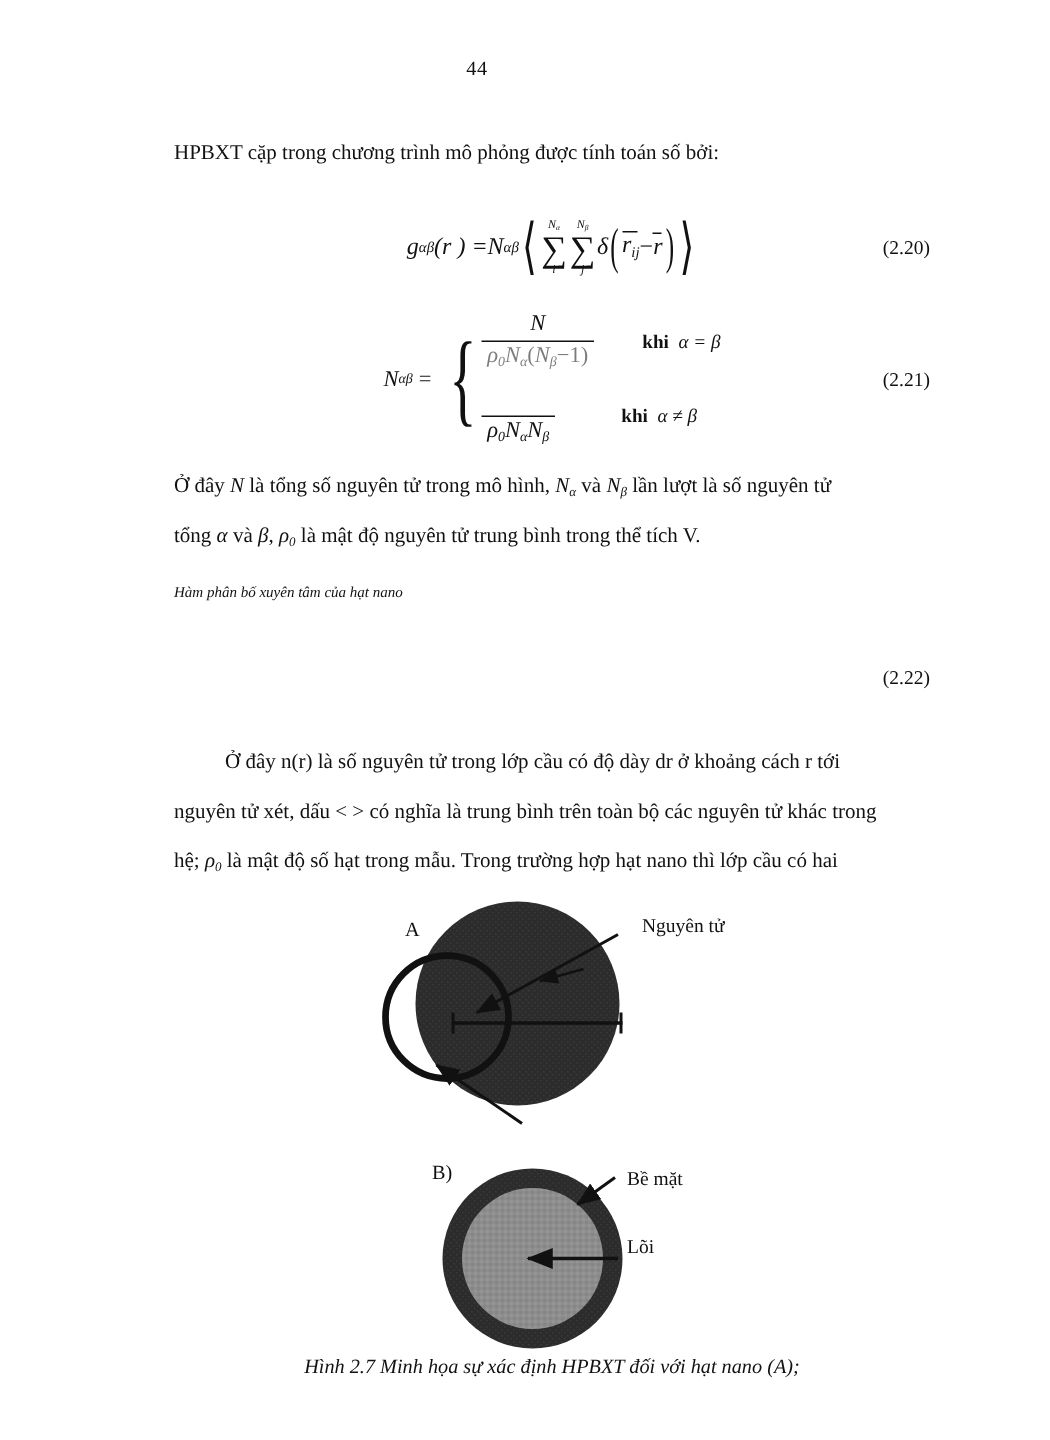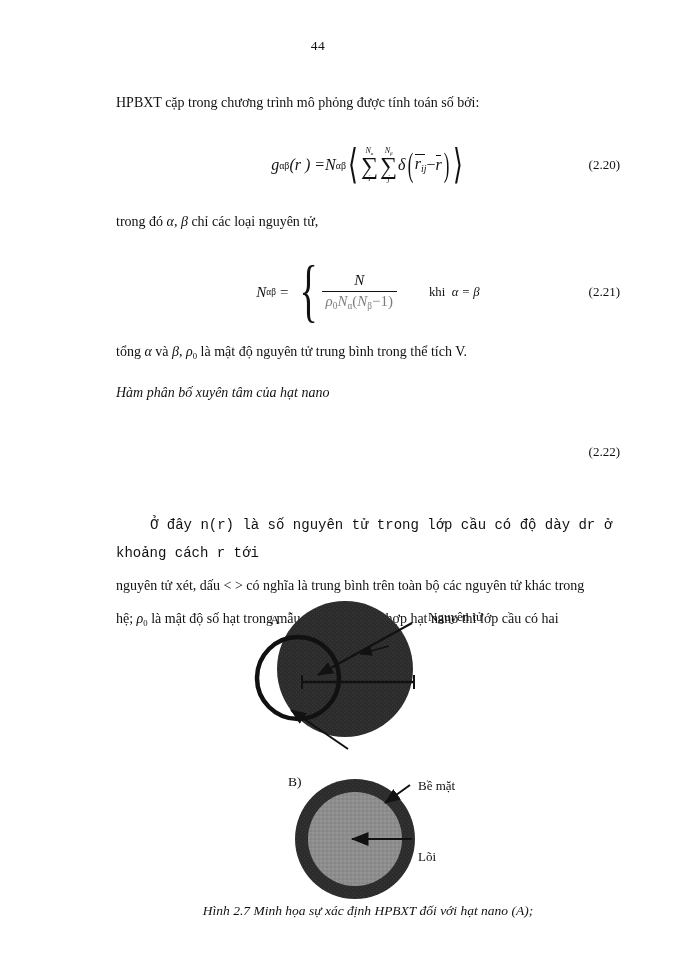--- a/index.html
+++ b/index.html
@@ -48,21 +48,21 @@
     line-height: 1.5;
     margin: 0 0 14px 0;
     text-align: left;
   }
   .para.spaced {
     line-height: 2.05;
     margin-bottom: 4px;
   }
   .italic-head {
     font-style: italic;
-    font-size: 14px;
+    font-size: 10px;
     margin: 18px 0 16px 0;
   }
 
   i.mathit, .mi { font-style: italic; }
 
   
   .eqrow {
     position: relative;
     display: flex;
     align-items: center;
@@ -78,21 +78,21 @@
     font-family: "Liberation Serif", serif;
   }
   .eqbody {
     font-family: "Liberation Serif", serif;
     font-size: 16px;
     display: inline-flex;
     align-items: center;
     white-space: nowrap;
   }
 
-  .sub { font-size: .62em; vertical-align: -0.32em; }
+  .sub { font-size: .62em; vertical-align: -0.32em; font-style: italic; }
   .sup { font-size: .62em; vertical-align: 0.52em; font-style: italic; }
 
   
   .angle {
     display: inline-block;
     font-size: 2.55em;
     line-height: .55;
     transform: scaleX(.62);
     font-weight: 300;
     margin: 0 -1px;
@@ -176,21 +176,21 @@
   }
   .cases .crow {
     display: flex;
     align-items: center;
   }
   .cases .cond {
     margin-left: 30px;
     font-size: .85em;
     white-space: nowrap;
   }
-  .cases .cond .khi { font-style: normal; }
+  .cases .cond .khi { font-style: normal; font-weight: bold; }
 
   
   .degraded {
     opacity: .55;
     filter: blur(.25px);
   }
 
   
   .figures {
     position: absolute;
@@ -255,55 +255,63 @@
         <span class="angle" style="font-size:2.1em;transform:scaleX(.5);">(</span>
         <span class="vecbar"><span>r</span><span class="sub">ij</span></span>
         <span>−</span>
         <span class="vecbar">r</span>
         <span class="angle" style="font-size:2.1em;transform:scaleX(.5);">)</span>
         <span class="angle">⟩</span>
       </div>
       <span class="eqnum">(2.20)</span>
     </div>
 
-    <p class="para" style="margin-top:8px;"><span>trong đó </span><i class="mi">α</i><span>, </span><i class="mi">β</i><span> chỉ các loại nguyên tử,</span></p>
 
     <div class="eqrow" style="height:92px;margin-top:4px;">
       <div class="eqbody" style="font-size:15px;">
         <span class="mi">N</span>
           <span class="sub">αβ</span>
         <span style="margin:0 4px;">=</span>
         <span class="cases">
           <span class="brace">{</span>
           <span class="rows">
             <span class="crow">
               <span class="frac">
                 <span class="num mi">N</span>
                 <span class="bar"></span>
                 <span class="den degraded"><i>ρ</i><span class="sub">0</span><i>N</i><span class="sub">α</span><span>(</span><i>N</i><span class="sub">β</span><span>−1)</span></span>
               </span>
               <span class="cond"><span class="khi">khi</span>&nbsp;&nbsp;<i>α = β</i></span>
             </span>
+            <span class="crow">
+              <span class="frac">
+                <span class="num mi" style="visibility:hidden;">N</span>
+                <span class="bar"></span>
+                <span class="den"><i>ρ</i><span class="sub">0</span><i>N</i><span class="sub">α</span><i>N</i><span class="sub">β</span></span>
+              </span>
+              <span class="cond" style="margin-left:42px;"><span class="khi">khi</span>&nbsp;&nbsp;<i>α ≠ β</i></span>
+            </span>
           </span>
         </span>
       </div>
       <span class="eqnum">(2.21)</span>
     </div>
 
+    <p class="para spaced" style="margin-top:12px;"><span>Ở đây </span><i class="mi">N</i><span> là tổng số nguyên tử trong mô hình, </span><i class="mi">N</i><span class="sub">α</span><span>   và </span><i class="mi">N</i><span class="sub">β</span><span>  lần lượt là số nguyên tử</span></p>
 
     <p class="para spaced"><span>tổng </span><i class="mi">α</i><span> và </span><i class="mi">β</i><span>, </span><i class="mi">ρ</i><span class="sub">0</span><span>  là mật độ nguyên tử trung bình trong thể tích V.</span></p>
 
     <p class="italic-head">Hàm phân bố xuyên tâm của hạt nano</p>
 
 
     <div class="eqrow" style="height:70px;">
       <span class="eqnum">(2.22)</span>
     </div>
 
-    <p class="para spaced" style="margin-top:24px;text-indent:34px;font-family:Liberation Mono, monospace;">Ở đây n(r) là số nguyên tử trong lớp cầu có độ dày dr ở khoảng cách r tới</p>
+    <p class="para spaced" style="margin-top:8px;text-indent:34px;">Ở đây n(r) là số nguyên tử trong lớp cầu có độ dày dr ở khoảng cách r tới</p>
     <p class="para spaced">nguyên tử xét, dấu &lt; &gt; có nghĩa là trung bình trên toàn bộ các nguyên tử khác trong</p>
     <p class="para spaced"><span>hệ; </span><i class="mi">ρ</i><span class="sub">0</span><span> là mật độ số hạt trong mẫu. Trong trường hợp hạt nano thì lớp cầu có hai</span></p>
 
   </div>
 
   <div class="figures">
 
     <svg width="700" height="310" viewBox="0 0 700 310">
       <defs>
         <pattern id="ditherDark" width="4" height="4" patternUnits="userSpaceOnUse">
@@ -349,20 +357,20 @@
       </g>
     </svg>
 
     
     <span class="fig-label" style="left:270px; top:16px;">A</span>
     <span class="fig-callout" style="left:428px; top:13px;">Nguyên tử</span>
 
     
     <span class="fig-label" style="left:288px; top:178px;">B)</span>
     <span class="fig-callout" style="left:418px; top:182px;">Bề mặt</span>
-    <span class="fig-callout" style="left:418px; top:253px;">Lõi</span>
+    <span class="fig-callout" style="left:418px; top:227px;">Lõi</span>
   </div>
 
   <div class="caption">
     <div>Hình 2.7 Minh họa sự xác định HPBXT đối với hạt nano (A);</div>
   </div>
 
 </div>
 
 </body></html>

